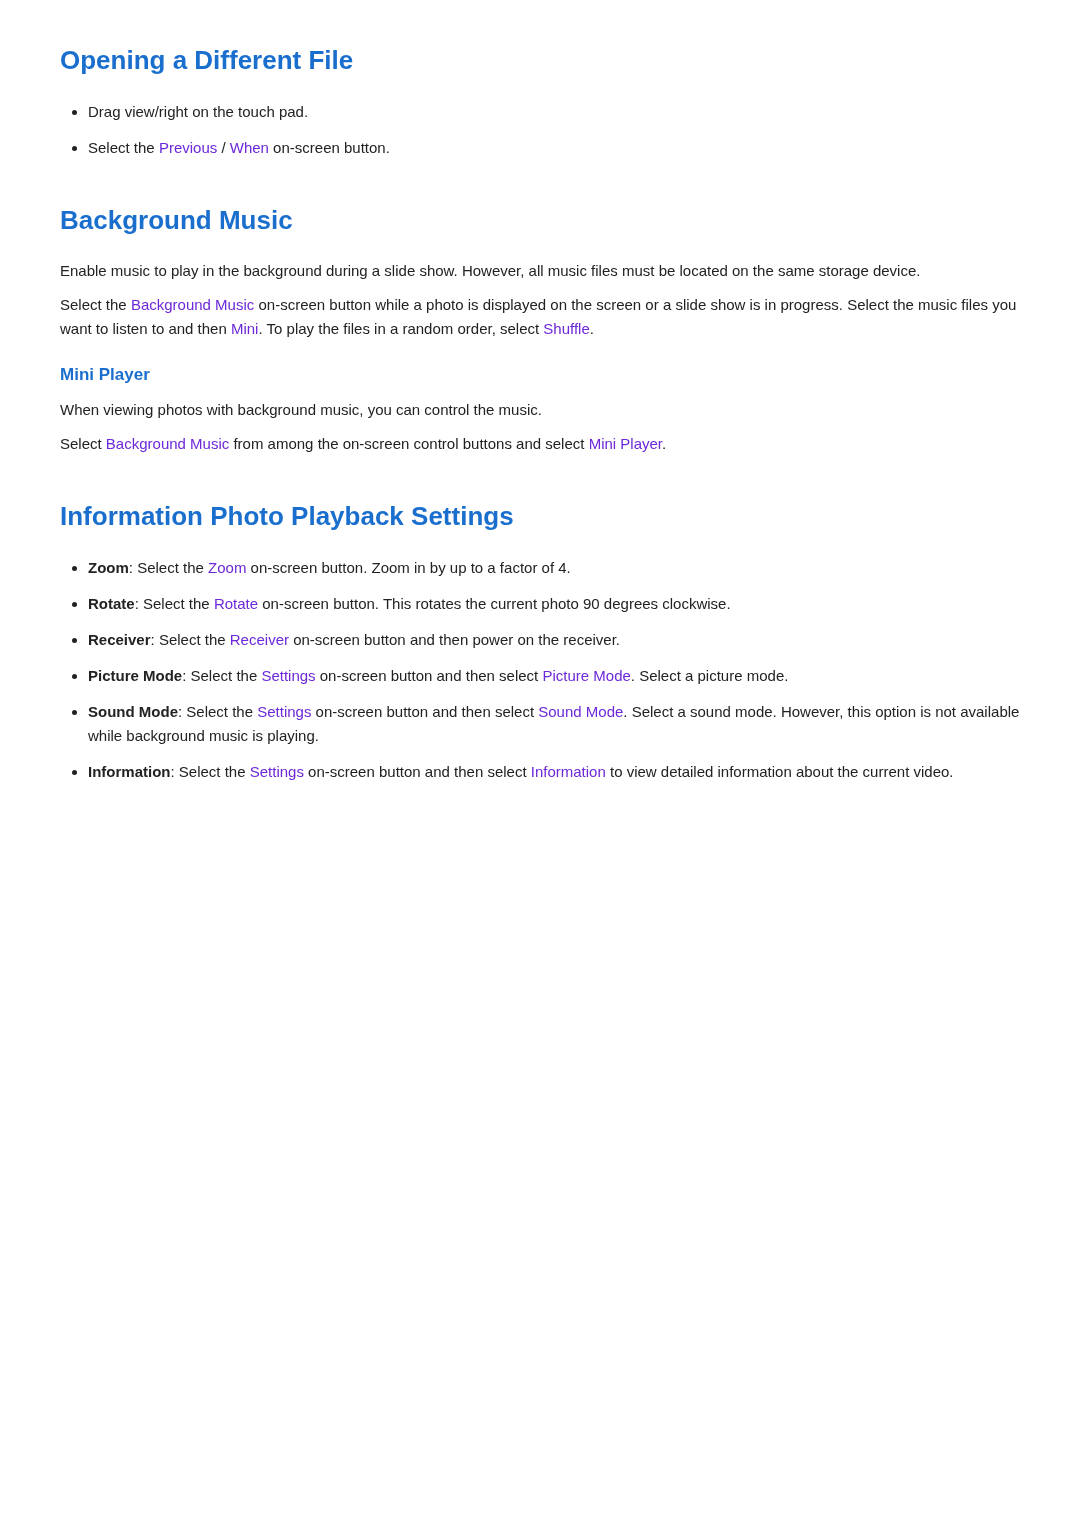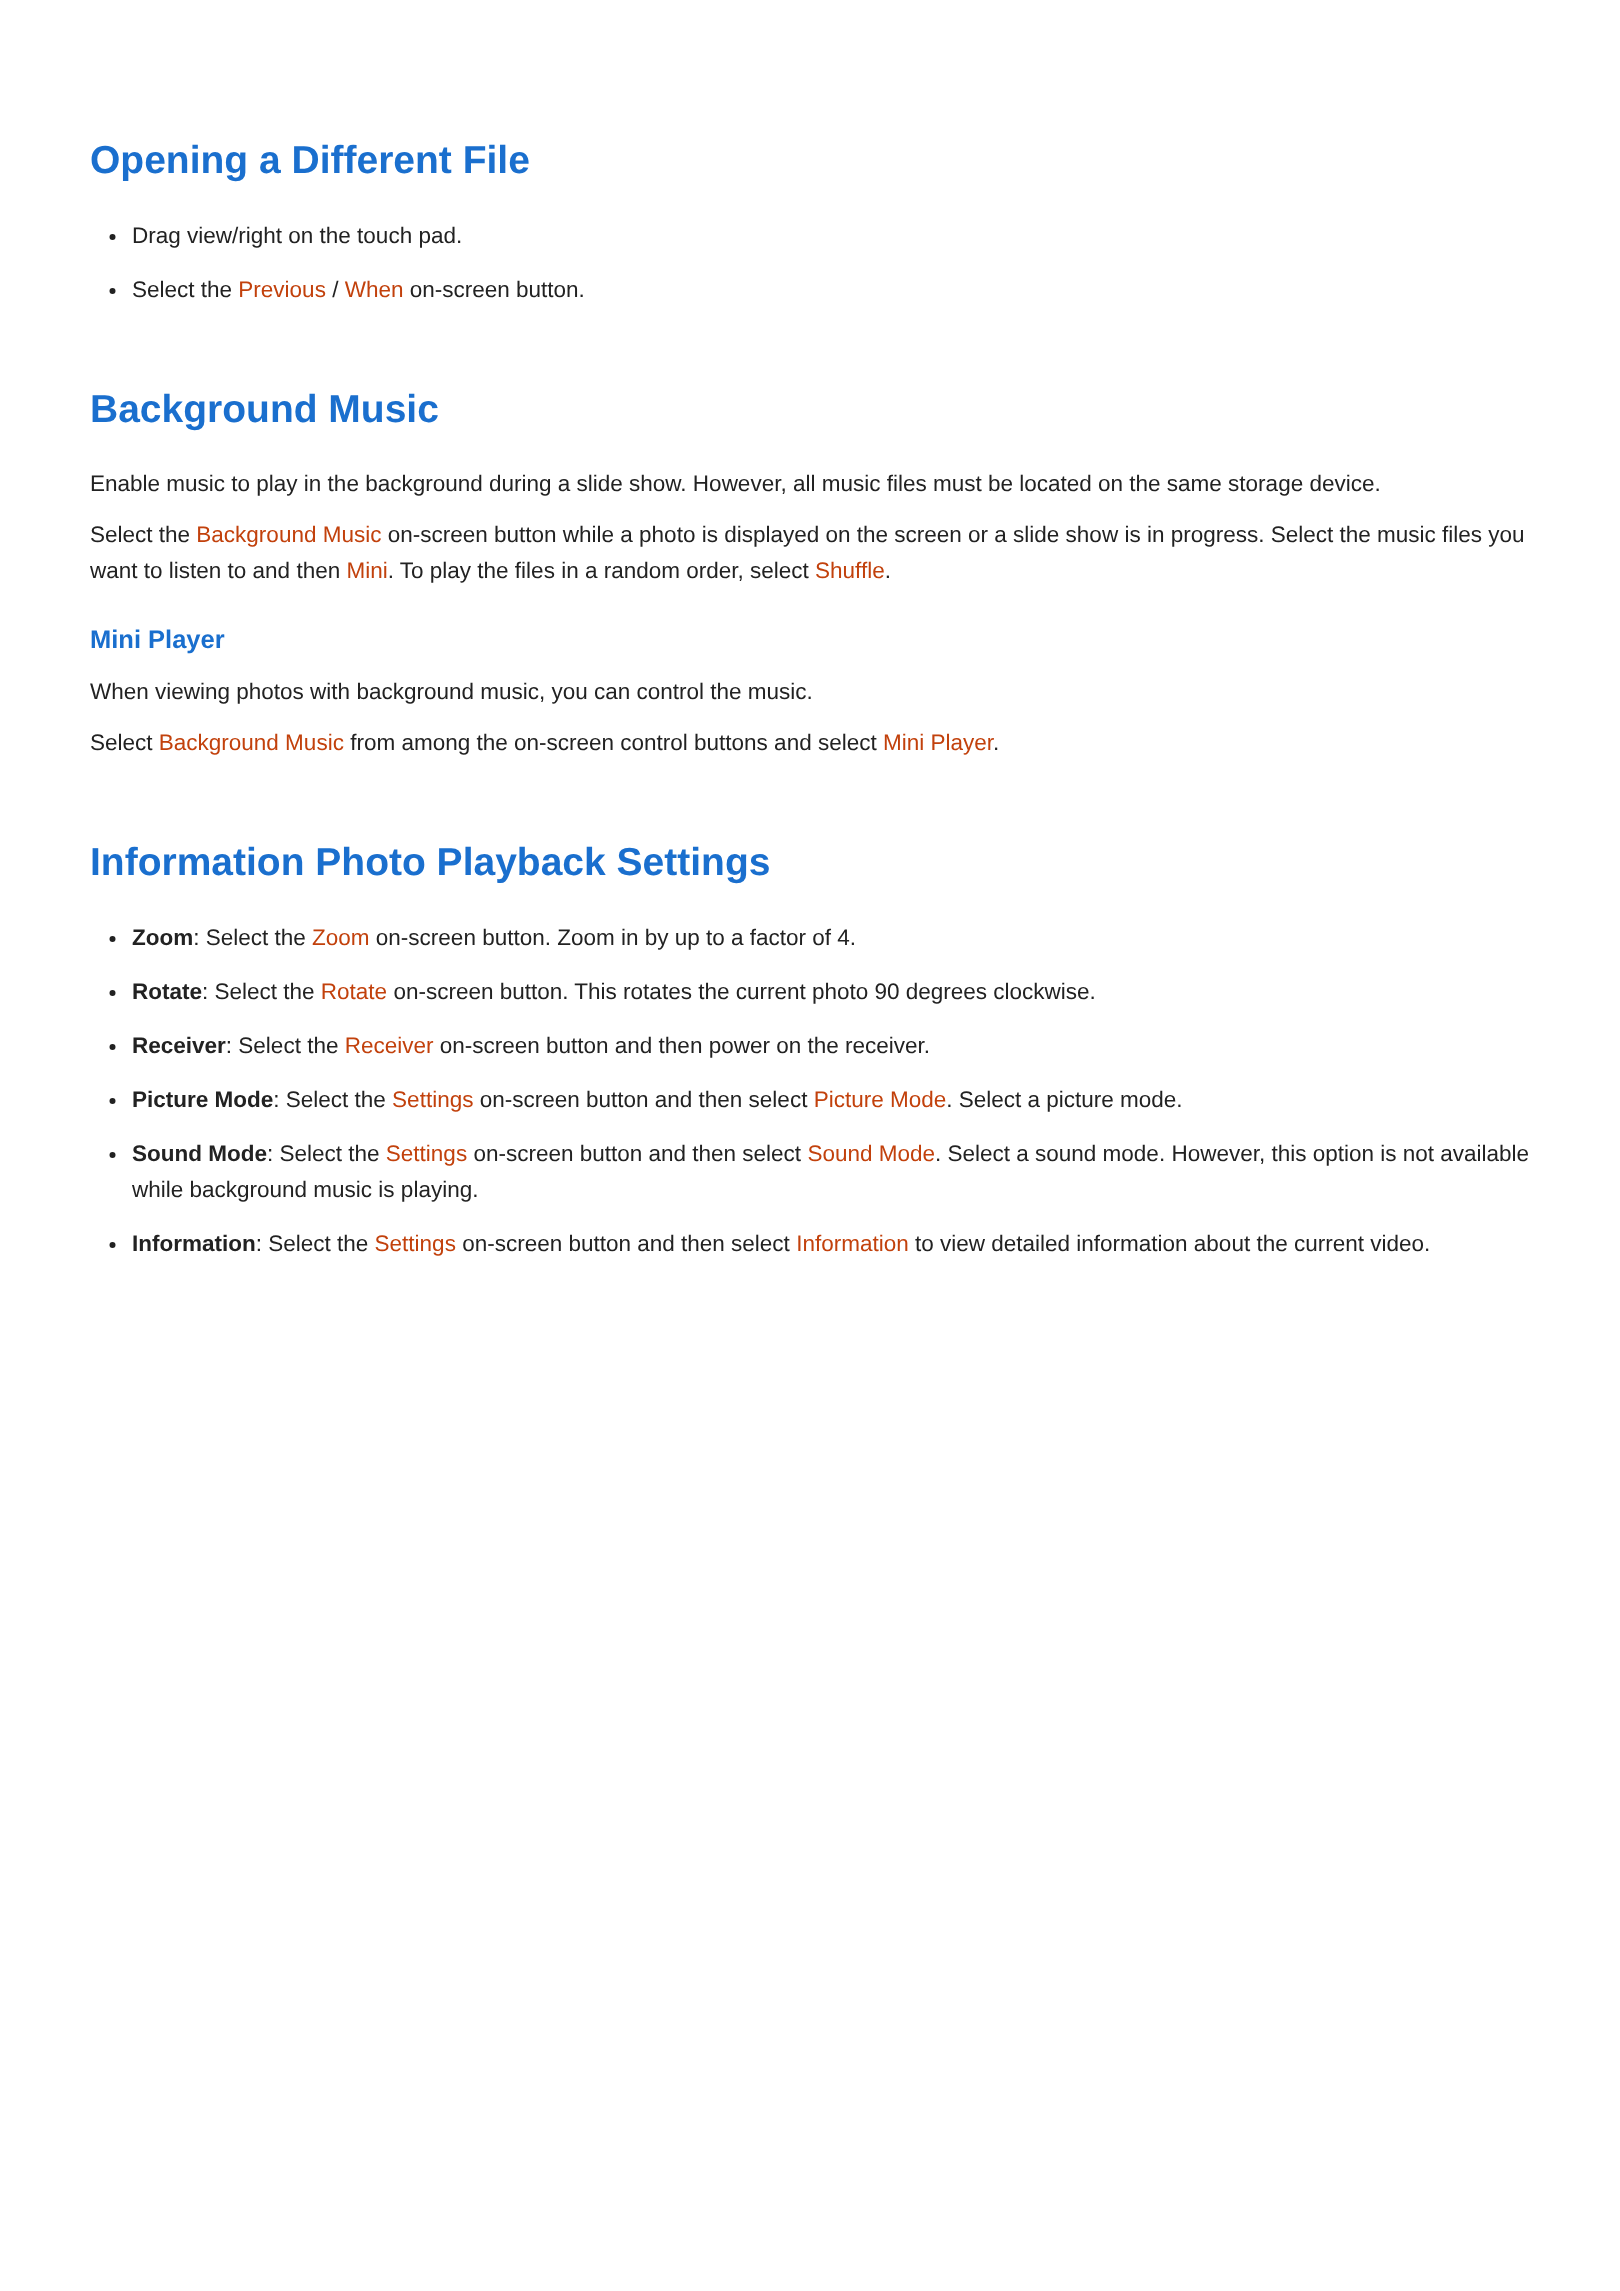--- a/index.html
+++ b/index.html
@@ -13,40 +13,39 @@
       font-family: Arial, sans-serif;
       font-size: 15px;
       color: #222222;
       line-height: 1.6;
       padding: 40px 60px;
       max-width: 1080px;
     }
 
     .section {
       margin-bottom: 40px;
-      margin-top: 46px;
     }
 
     .section-title {
       font-size: 26px;
       font-weight: bold;
       color: #1a6fce;
       margin-bottom: 18px;
     }
 
     .subsection-title {
       font-size: 17px;
       font-weight: bold;
       color: #1a6fce;
       margin-bottom: 10px;
       margin-top: 20px;
     }
 
     .link {
-      color: #c2410c;
+      color: #6d28d9;
       text-decoration: none;
     }
 
     ul {
       margin-left: 28px;
       margin-bottom: 10px;
     }
 
     ul li {
       margin-bottom: 12px;

